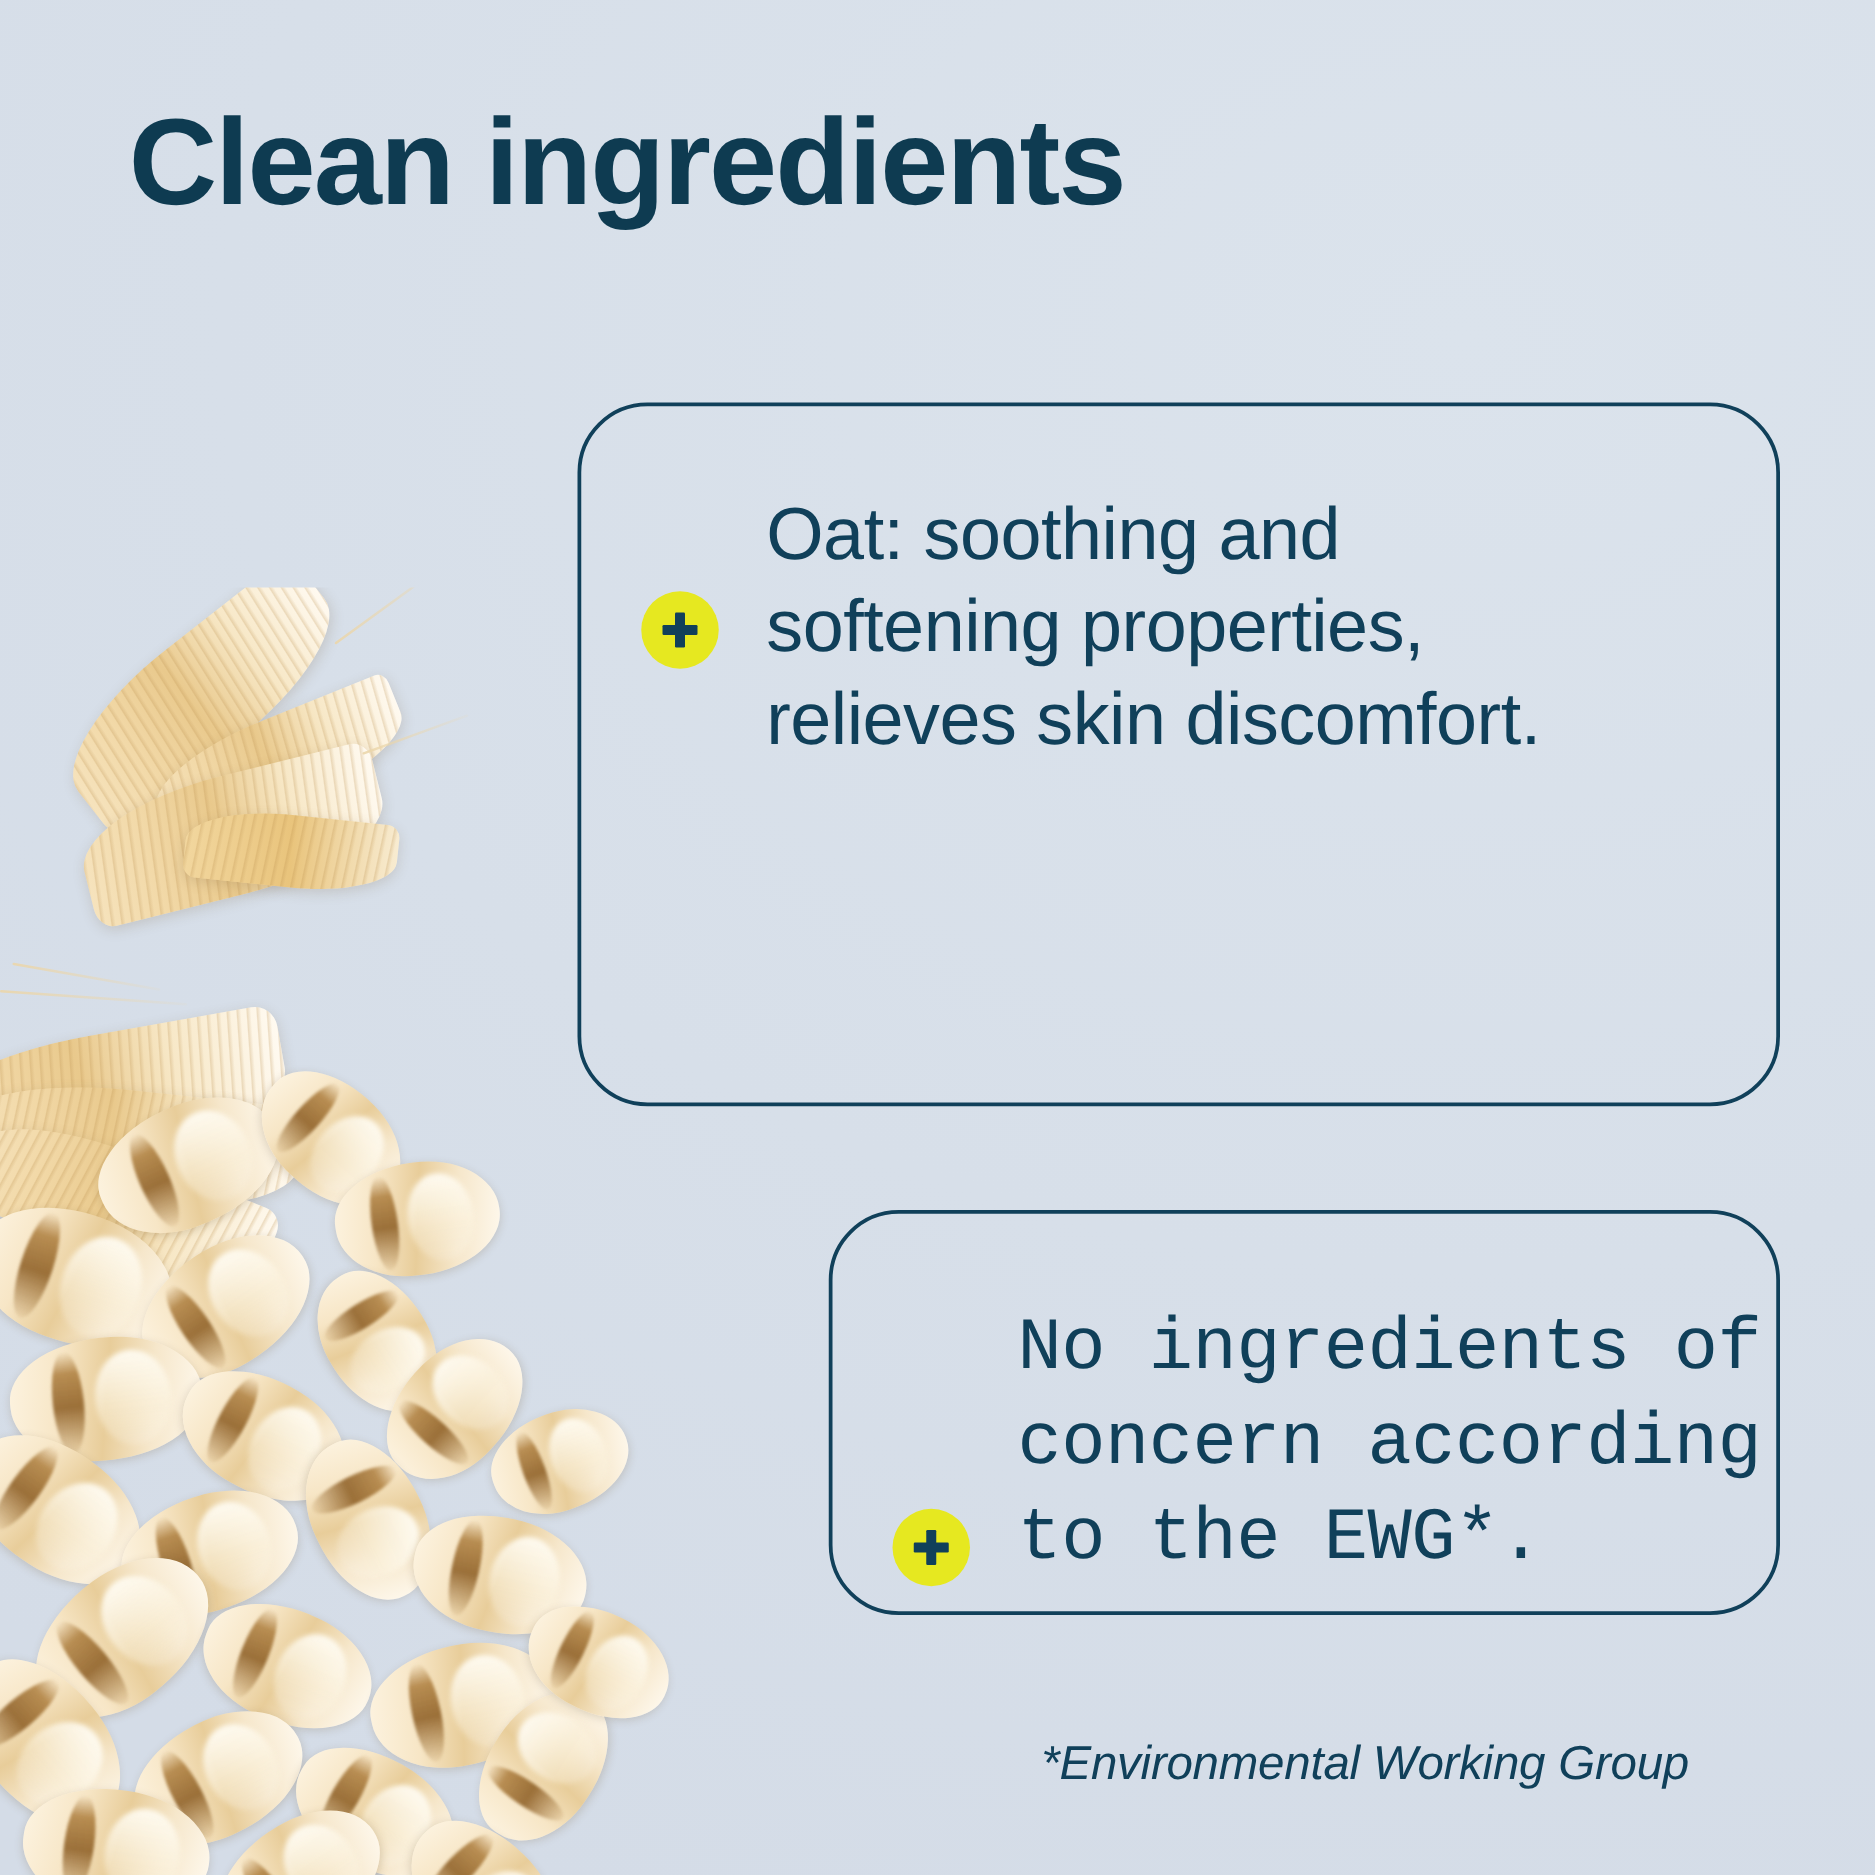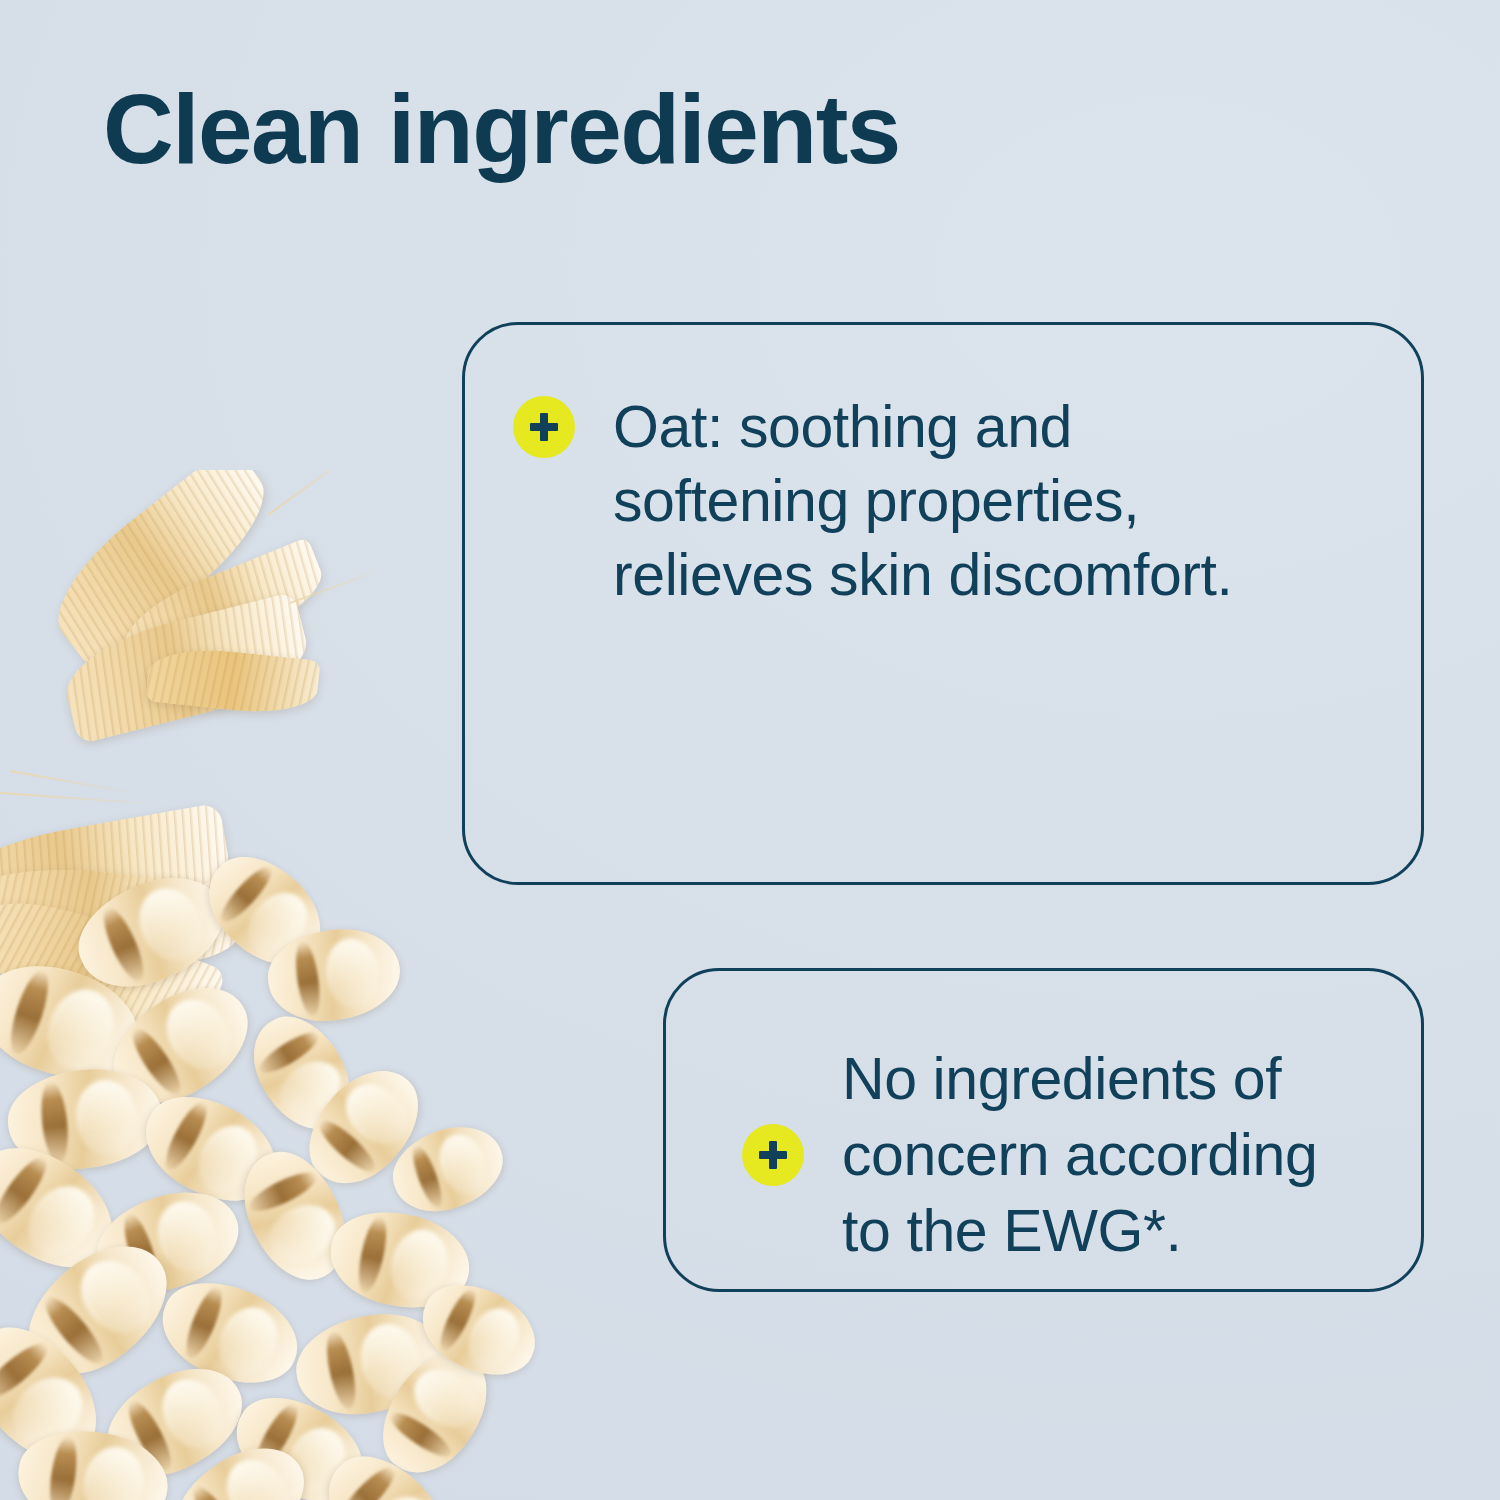--- a/index.html
+++ b/index.html
@@ -129,21 +129,21 @@
     left: 663px;
     top: 968px;
     width: 761px;
     height: 324px;
   }
 
   
   .bullet-row {
     position: absolute;
     display: flex;
-    align-items: flex-start;
+    align-items: center;
   }
   .badge {
     flex: 0 0 auto;
     width: 62px;
     height: 62px;
     border-radius: 50%;
     background: #e6e820;
     position: relative;
     margin-top: 6px;
   }
@@ -176,23 +176,24 @@
     font-weight: 400;
     letter-spacing: -0.4px;
     white-space: pre-line;
   }
 
   #row-oat        { left: 513px; top: 390px; }
   #row-chamomile  { left: 513px; top: 628px; }
 
   
   #row-ewg {
-    left: 742px;
+    left: 714px;
     top: 1041px;
-    align-items: center;
+    align-items: flex-end;
+    font-family: Liberation Mono, monospace;
   }
   #row-ewg .badge { margin-top: 0; }
   #row-ewg .bullet-text {
     margin-left: 38px;
     line-height: 76px;
   }
 
   
   .footnote {
     position: absolute;
@@ -289,14 +290,15 @@
   <div class="bullet-row" id="row-ewg">
     <span class="badge">
       <span class="plus-h"></span>
         <span class="plus-v"></span>
     </span>
     <span class="bullet-text">No ingredients of
 concern according
 to the EWG*.</span>
   </div>
 
+  <div class="footnote">*Environmental Working Group</div>
 
 </div>
 
 </body></html>

